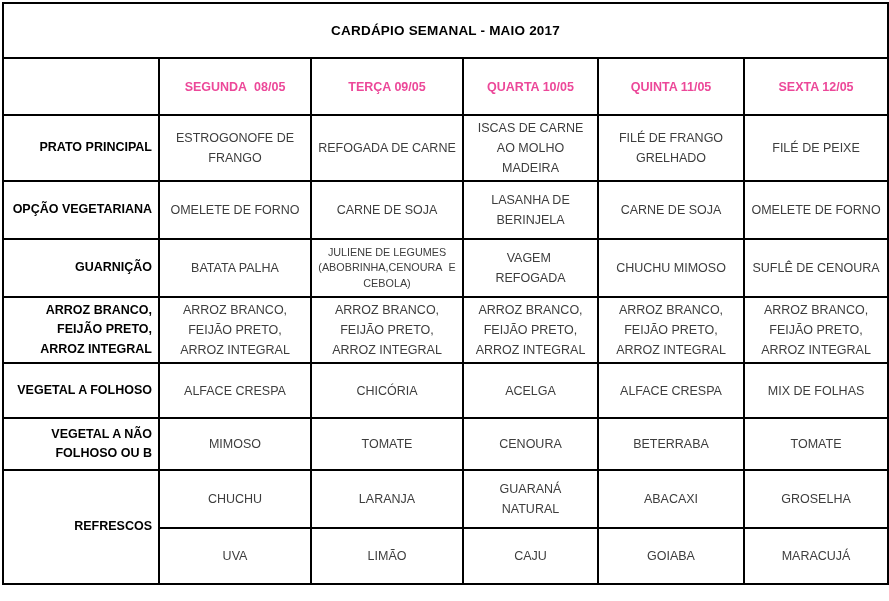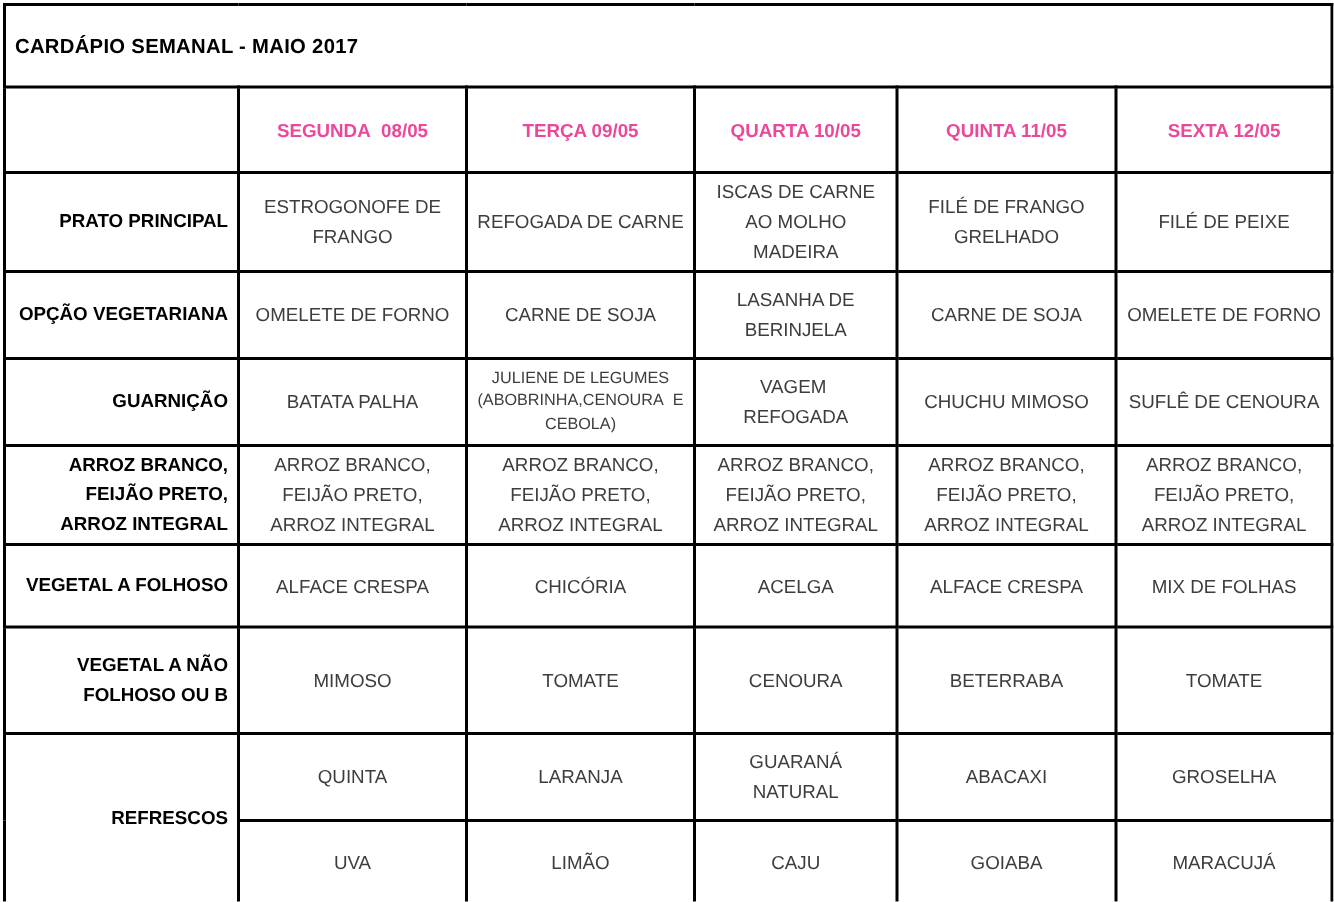--- a/index.html
+++ b/index.html
@@ -21,21 +21,21 @@
     width: 885px;
   }
   table.menu td, table.menu th {
     border: 2px solid #000000;
     vertical-align: middle;
     padding: 2px 6px;
     box-sizing: border-box;
     overflow: hidden;
   }
   .title-cell {
-    text-align: left;
+    text-align: center;
     font-weight: bold;
     font-size: 13.5px;
     color: #000000;
     letter-spacing: 0.2px;
   }
   th.day {
     text-align: center;
     font-weight: bold;
     font-size: 12.5px;
     color: #ec4899;
@@ -128,32 +128,32 @@
 
     <tr style="height:55px">
       <th class="rowlabel">VEGETAL A FOLHOSO</th>
       <td class="cell">ALFACE CRESPA</td>
       <td class="cell">CHICÓRIA</td>
       <td class="cell">ACELGA</td>
       <td class="cell">ALFACE CRESPA</td>
       <td class="cell">MIX DE FOLHAS</td>
     </tr>
 
-    <tr style="height:71px">
+    <tr style="height:52px">
       <th class="rowlabel">VEGETAL A NÃO FOLHOSO OU B</th>
       <td class="cell">MIMOSO</td>
       <td class="cell">TOMATE</td>
       <td class="cell">CENOURA</td>
       <td class="cell">BETERRABA</td>
       <td class="cell">TOMATE</td>
     </tr>
 
     <tr style="height:58px">
       <th class="rowlabel" rowspan="2">REFRESCOS</th>
-      <td class="cell">QUINTA</td>
+      <td class="cell">CHUCHU</td>
       <td class="cell">LARANJA</td>
       <td class="cell">GUARANÁ NATURAL</td>
       <td class="cell">ABACAXI</td>
       <td class="cell">GROSELHA</td>
     </tr>
     <tr style="height:56px">
       <td class="cell">UVA</td>
       <td class="cell">LIMÃO</td>
       <td class="cell">CAJU</td>
       <td class="cell">GOIABA</td>

